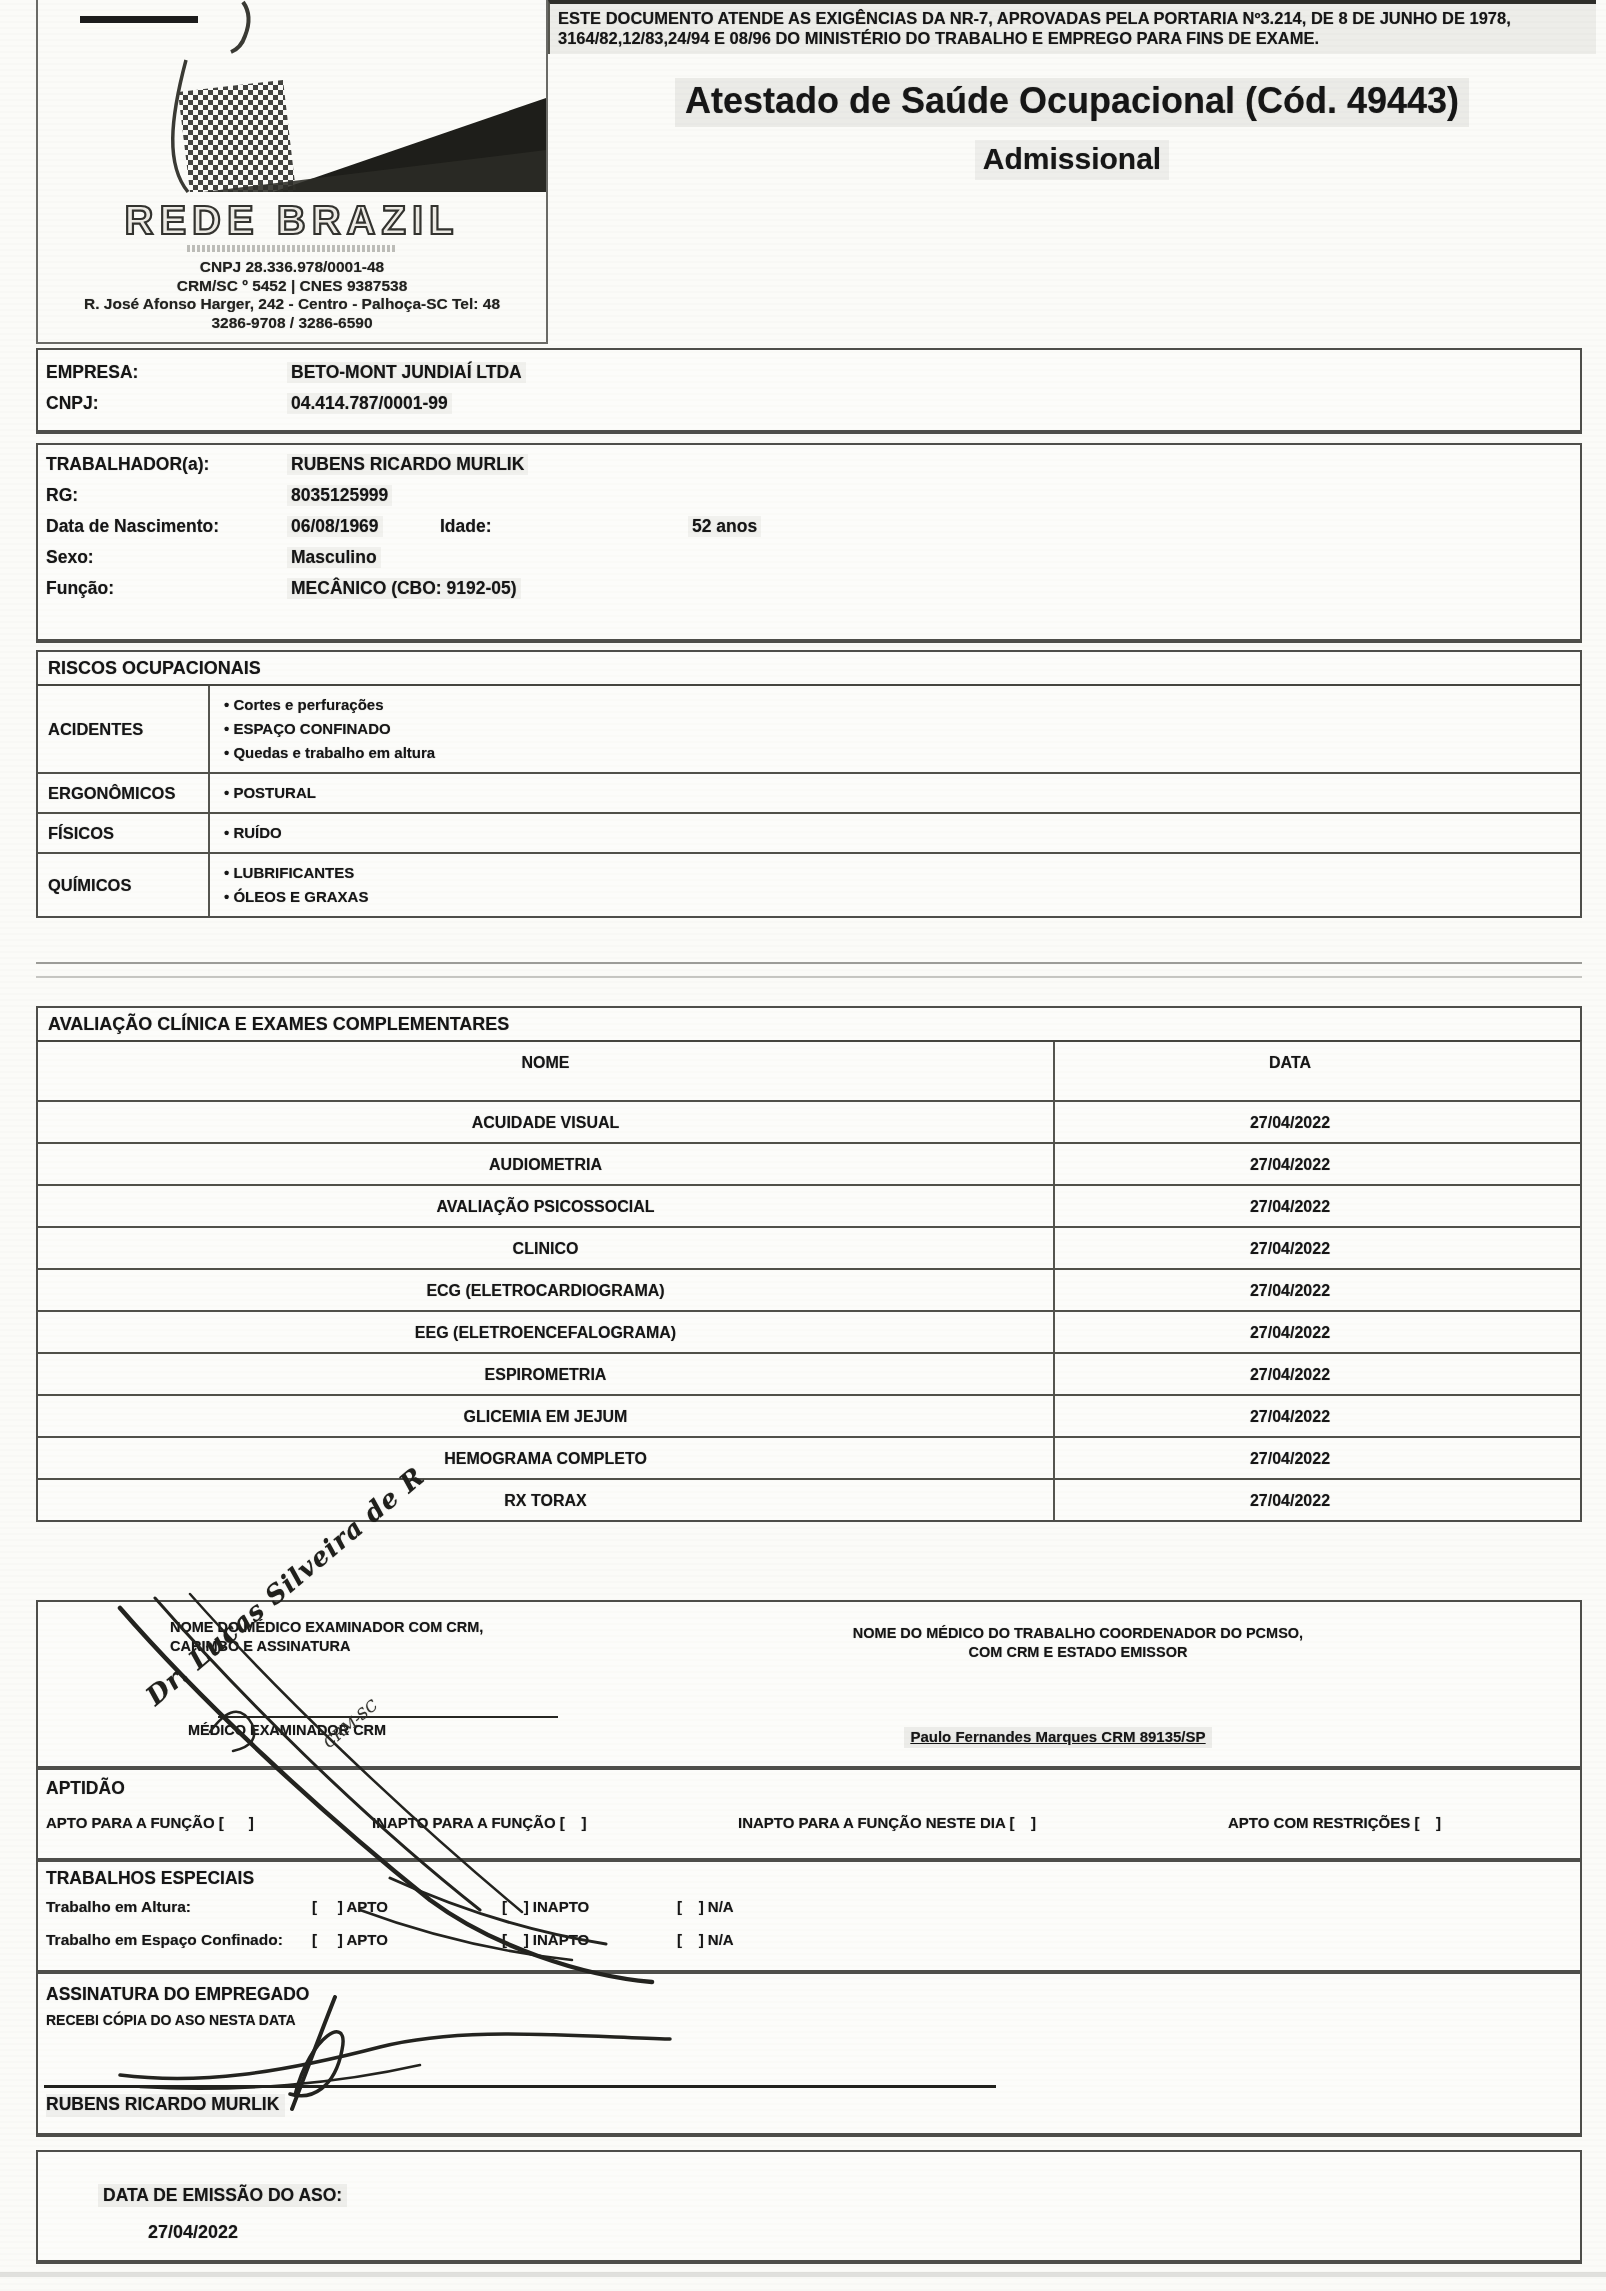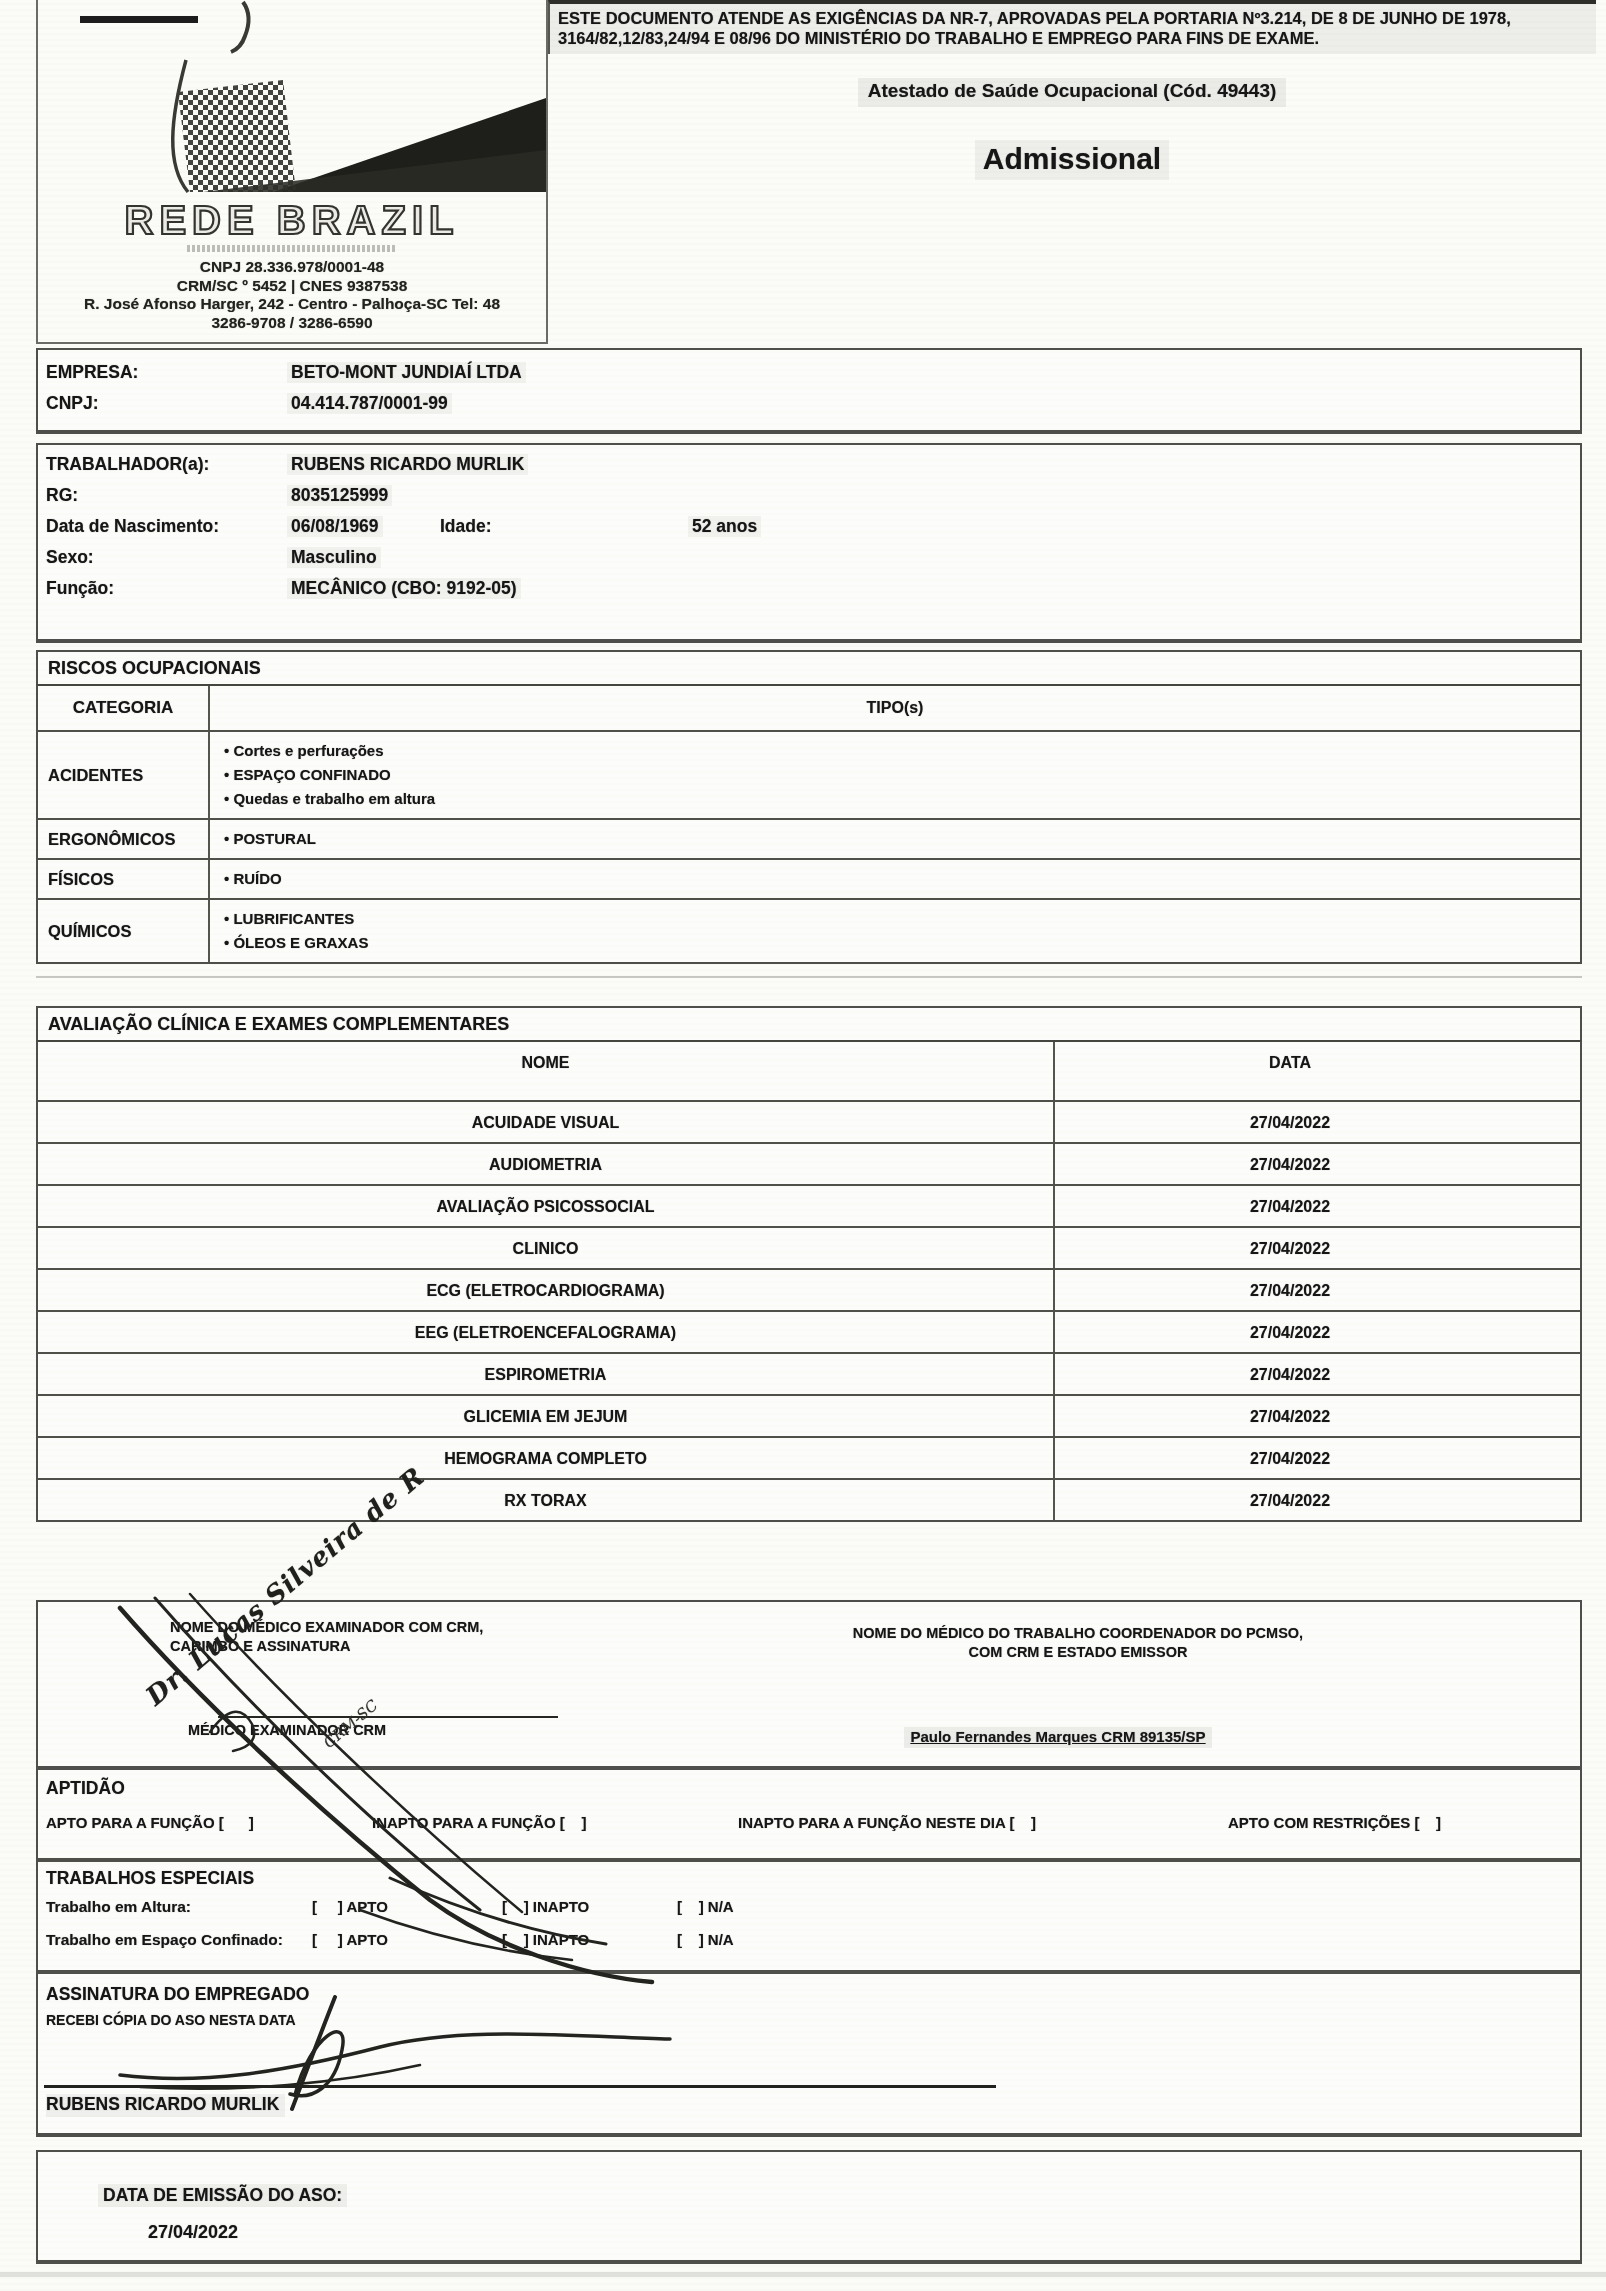--- a/index.html
+++ b/index.html
@@ -23,21 +23,21 @@
   #logo-name { font-size: 40px; font-weight: bold; letter-spacing: 6px; line-height: 44px; color: #eceae4; -webkit-text-stroke: 2.2px #33332f; }
   #logo-tag { width: 210px; height: 7px; margin: 3px auto 6px auto; opacity: .55;
     background: repeating-linear-gradient(90deg, #8a8a84 0 3px, transparent 3px 5px); }
   .clinic-line { font-size: 15.5px; font-weight: bold; line-height: 18.5px; color: #22221f; }
 
   
   #notice { position: absolute; left: 548px; top: 0; width: 1048px; border-top: 4px solid #2e2e2a; border-left: 2px solid #56564f;
     padding: 4px 4px 6px 8px; font-size: 16.5px; font-weight: bold; line-height: 20px;
     background: rgba(95,95,88,0.09); }
   #doc-title { position: absolute; left: 548px; top: 80px; width: 1048px; text-align: center;
-    font-size: 19px; font-weight: bold; background: transparent; }
+    font-size: 36px; font-weight: bold; background: transparent; }
   #doc-title span { background: rgba(95,95,88,0.10); padding: 2px 10px 6px 10px; }
   #doc-subtitle { position: absolute; left: 548px; top: 142px; width: 1048px; text-align: center; font-size: 30px; font-weight: bold; }
   #doc-subtitle span { background: rgba(95,95,88,0.08); padding: 2px 8px 5px 8px; }
 
   
   .frow { position: relative; height: 31px; }
   .flabel { position: absolute; left: 8px; font-size: 17.5px; font-weight: bold; white-space: nowrap; }
   .fvalue { position: absolute; left: 249px; font-size: 17.5px; font-weight: bold; white-space: nowrap; background: rgba(95,95,88,0.07); padding: 0 4px; }
   .fextra-label { position: absolute; left: 402px; font-size: 17.5px; font-weight: bold; }
   .fextra-value { position: absolute; left: 650px; font-size: 17.5px; font-weight: bold; background: rgba(95,95,88,0.07); padding: 0 4px; }
@@ -196,25 +196,20 @@
         <span class="fvalue">MECÂNICO (CBO: 9192-05)</span>
         <span class="fextra-label"></span>
         <span class="fextra-value"></span>
       </div>
     </div>
 
   <div id="riscos-title-box" class="sec">
     <span>RISCOS OCUPACIONAIS</span>
   </div>
   <div id="riscos-table" class="sec">
-    <div class="risco-row rr-header">
-      <div class="rc-cat">CATEGORIA</div>
-      <div class="rc-sep"></div>
-      <div class="rc-tipos">TIPO(s)</div>
-    </div>
 
       <div class="risco-row">
         <div class="rc-cat">ACIDENTES</div>
         <div class="rc-sep"></div>
         <div class="rc-tipos">• Cortes e perfurações
 • ESPAÇO CONFINADO
 • Quedas e trabalho em altura</div>
       </div>
 
       <div class="risco-row">

